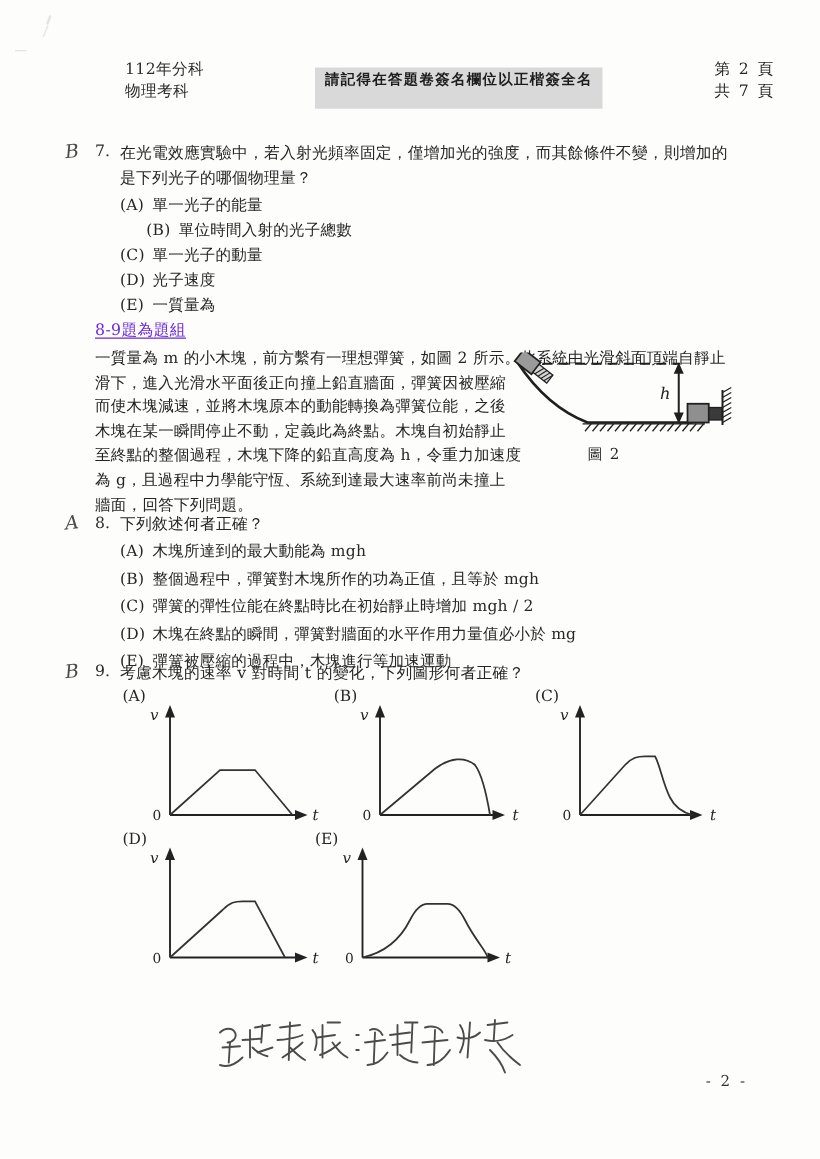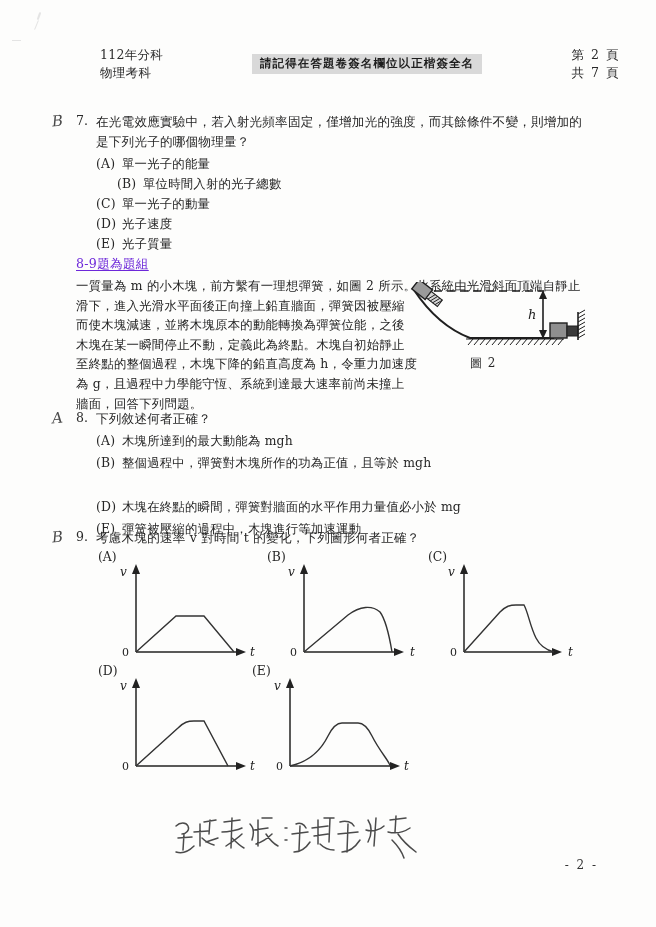--- a/index.html
+++ b/index.html
@@ -48,21 +48,21 @@
     color: #2c2c2c;
   }
   .hdr-center {
     position: absolute;
     left: 152px;
     top: 8px;
     background: #d9d9d9;
     color: #1d1d1d;
     font-size: 11.5px;
     letter-spacing: 1.1px;
-    padding: 2px 8px 3px 8px;
+    padding: 2px 8px 16px 8px;
     font-family: "DejaVu Serif", "Liberation Serif", serif;
     font-weight: bold;
     white-space: nowrap;
   }
   .hdr-right {
     position: absolute;
     right: 0; top: 0;
     font-size: 12.5px;
     line-height: 18px;
     text-align: right;
@@ -194,21 +194,21 @@
   <div class="opt" style="left:96px; top:174px;margin-left:21px;">
     <span class="lab">(B)</span><span>單位時間入射的光子總數</span>
   </div>
   <div class="opt" style="left:96px; top:194px;">
     <span class="lab">(C)</span><span>單一光子的動量</span>
   </div>
   <div class="opt" style="left:96px; top:214px;">
     <span class="lab">(D)</span><span>光子速度</span>
   </div>
   <div class="opt" style="left:96px; top:234px;">
-    <span class="lab">(E)</span><span>光子質量</span>
+    <span class="lab">(E)</span><span>一質量為</span>
   </div>
 
   <div class="grouphead" style="left:76px; top:256px;">8-9題為題組</div>
 
   <div class="passage" style="left:76px; top:276px; width:420px;">
     <div>一質量為 m 的小木塊，前方繫有一理想彈簧，如圖 2 所示。此系統由光滑斜面頂端自靜止</div>
     <div>滑下，進入光滑水平面後正向撞上鉛直牆面，彈簧因被壓縮</div>
     <div>而使木塊減速，並將木塊原本的動能轉換為彈簧位能，之後</div>
     <div>木塊在某一瞬間停止不動，定義此為終點。木塊自初始靜止</div>
     <div>至終點的整個過程，木塊下降的鉛直高度為 h，令重力加速度</div>
@@ -290,20 +290,23 @@
   <div class="qmark" style="left:52px; top:409px;">A</div>
   <div class="qnum" style="left:76px; top:410px;">8.</div>
   <div class="qtext" style="left:96px; top:409px;">下列敘述何者正確？</div>
 
   <div class="opt" style="left:96px; top:431px;">
     <span class="lab">(A)</span><span>木塊所達到的最大動能為 mgh</span>
   </div>
   <div class="opt" style="left:96px; top:453px;">
     <span class="lab">(B)</span><span>整個過程中，彈簧對木塊所作的功為正值，且等於 mgh</span>
   </div>
+  <div class="opt" style="left:96px; top:475px;">
+    <span class="lab">(C)</span><span>彈簧的彈性位能在終點時比在初始靜止時增加 mgh / 2</span>
+  </div>
   <div class="opt" style="left:96px; top:519px;">
     <span class="lab">(E)</span><span>彈簧被壓縮的過程中，木塊進行等加速運動</span>
   </div>
   <div class="opt" style="left:96px; top:497px;">
     <span class="lab">(D)</span><span>木塊在終點的瞬間，彈簧對牆面的水平作用力量值必小於 mg</span>
   </div>
 
   <div class="qmark" style="left:52px; top:528px;">B</div>
   <div class="qnum" style="left:76px; top:529px;">9.</div>
   <div class="qtext" style="left:96px; top:528px;">考慮木塊的速率 v 對時間 t 的變化，下列圖形何者正確？</div>

